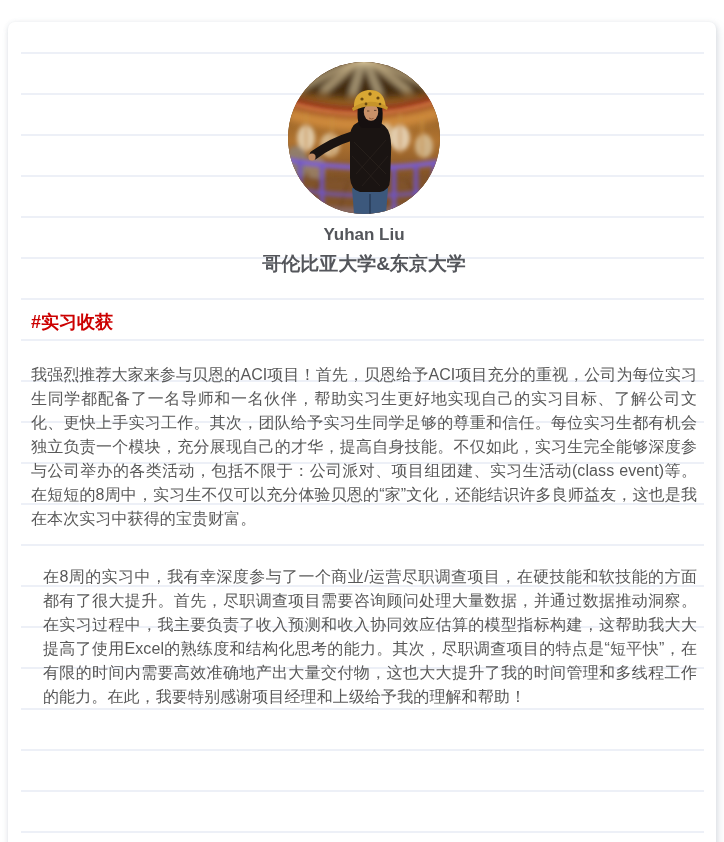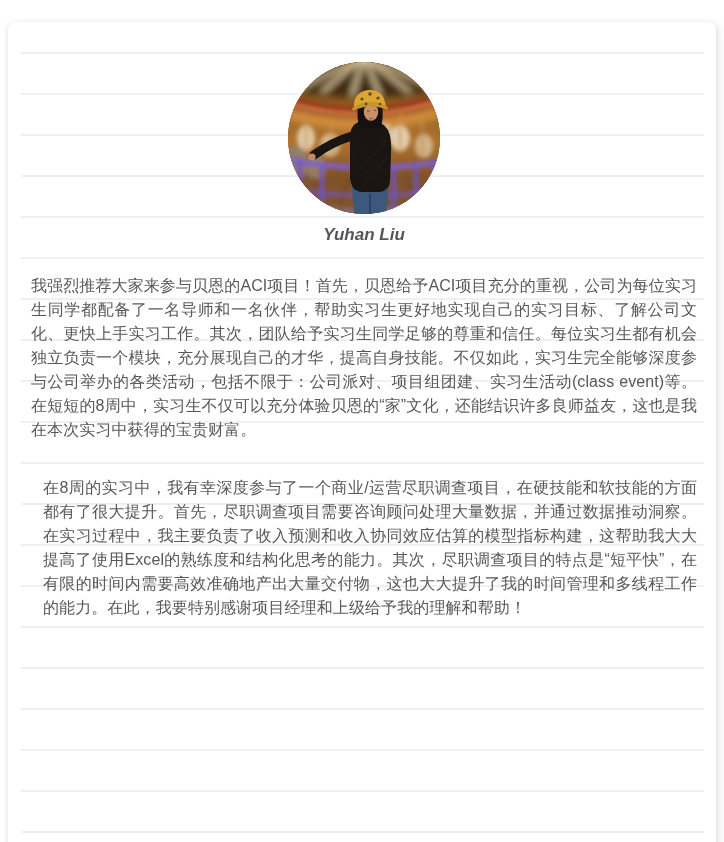--- a/index.html
+++ b/index.html
@@ -48,21 +48,20 @@
     background: #6b4520;
   }
   .avatar-wrap svg { display: block; width: 152px; height: 152px; }
   .profile-name {
     margin-top: 11px;
     text-align: center;
     font-size: 17px;
     font-weight: bold;
     line-height: 20px;
     color: #54565b;
-    font-style: italic;
   }
   .profile-affiliation {
     margin-top: 7px;
     text-align: center;
     font-size: 19px;
     font-weight: bold;
     line-height: 24px;
     color: #54565b;
   }
   .section-title {
@@ -178,20 +177,22 @@
           <circle cx="82" cy="32" r="1.7" fill="#6b4a10"></circle>
           <circle cx="90" cy="36" r="1.6" fill="#6b4a10"></circle>
           <circle cx="78" cy="42" r="1.4" fill="#6b4a10"></circle>
           <circle cx="92" cy="42" r="1.3" fill="#6b4a10"></circle>
         </g>
       </svg>
     </div>
 
     <div class="profile-name" style="color: rgb(84, 86, 91);">Yuhan Liu</div>
 
+    <div class="profile-affiliation" style="color: rgb(84, 86, 91);">哥伦比亚大学&amp;东京大学</div>
 
+    <h2 class="section-title" style="color: rgb(204, 0, 0);">#实习收获</h2>
 
     <p class="body-text" style="color: rgb(88, 88, 88);">我强烈推荐大家来参与贝恩的ACI项目！首先，贝恩给予ACI项目充分的重视，公司为每位实习生同学都配备了一名导师和一名伙伴，帮助实习生更好地实现自己的实习目标、了解公司文化、更快上手实习工作。其次，团队给予实习生同学足够的尊重和信任。每位实习生都有机会独立负责一个模块，充分展现自己的才华，提高自身技能。不仅如此，实习生完全能够深度参与公司举办的各类活动，包括不限于：公司派对、项目组团建、实习生活动(class event)等。在短短的8周中，实习生不仅可以充分体验贝恩的“家”文化，还能结识许多良师益友，这也是我在本次实习中获得的宝贵财富。</p>
 
     <p class="body-text" style="color: rgb(88, 88, 88);">在8周的实习中，我有幸深度参与了一个商业/运营尽职调查项目，在硬技能和软技能的方面都有了很大提升。首先，尽职调查项目需要咨询顾问处理大量数据，并通过数据推动洞察。在实习过程中，我主要负责了收入预测和收入协同效应估算的模型指标构建，这帮助我大大提高了使用Excel的熟练度和结构化思考的能力。其次，尽职调查项目的特点是“短平快”，在有限的时间内需要高效准确地产出大量交付物，这也大大提升了我的时间管理和多线程工作的能力。在此，我要特别感谢项目经理和上级给予我的理解和帮助！</p>
 
   </div>
 </div>
 
 </body></html>

